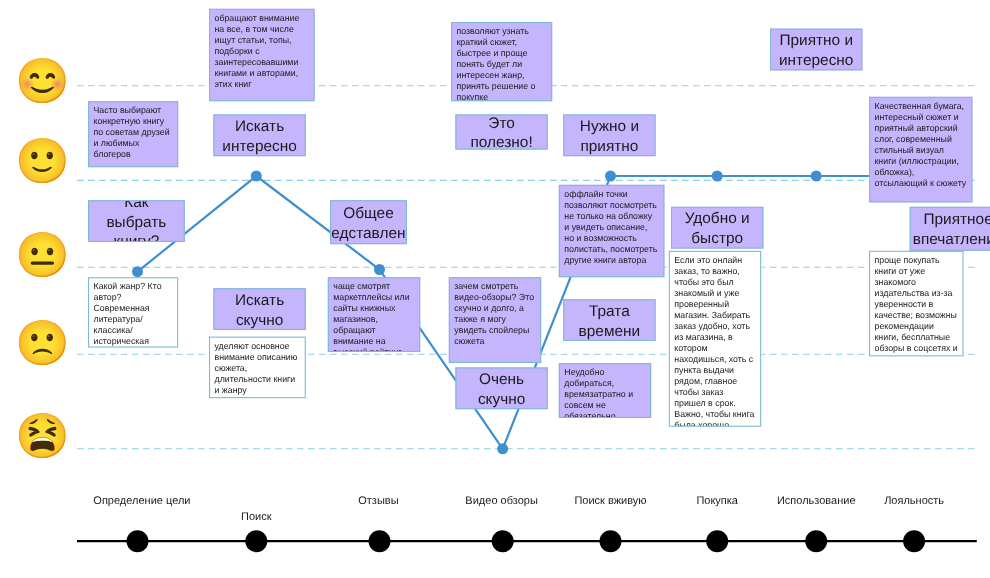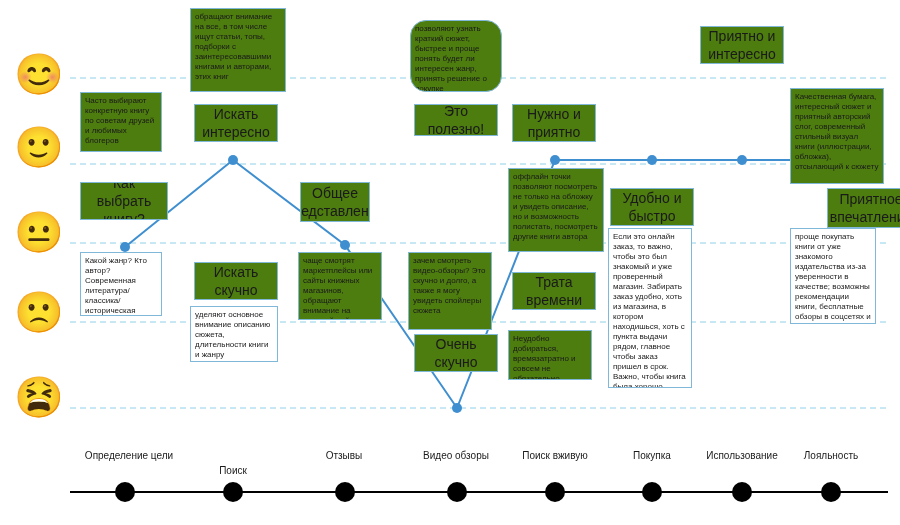--- a/index.html
+++ b/index.html
@@ -25,21 +25,21 @@
     width: 44px;
     height: 44px;
     font-size: 40px;
     line-height: 44px;
     text-align: center;
     user-select: none;
   }
   .note {
     position: absolute;
     box-sizing: border-box;
-    background: #4d7c0f;
+    background: #c4b5fd;
     border: 1px solid #7fb8d8;
     color: #1a1a1a;
     font-size: 8px;
     line-height: 1.25;
     padding: 3px 4px;
     overflow: hidden;
   }
   .note.big {
     font-size: 14px;
     line-height: 1.3;
@@ -93,21 +93,21 @@
     </svg>
   <div id="emojis">
       <div class="emoji" style="left: 14px; top: 52px;">😊</div>
       <div class="emoji" style="left: 14px; top: 125px;">🙂</div>
       <div class="emoji" style="left: 14px; top: 210px;">😐</div>
       <div class="emoji" style="left: 14px; top: 290px;">🙁</div>
       <div class="emoji" style="left: 14px; top: 375px;">😫</div>
     </div>
   <div id="notes">
       <div class="note" style="left: 190px; top: 8px; width: 96px; height: 84px;">обращают внимание на все, в том числе ищут статьи, топы, подборки с заинтересовавшими книгами и авторами, этих книг</div>
-      <div class="note" style="left: 410px; top: 20px; width: 92px; height: 72px; border-radius: 16px;">позволяют узнать краткий сюжет, быстрее и проще понять будет ли интересен жанр, принять решение о покупке</div>
+      <div class="note" style="left: 410px; top: 20px; width: 92px; height: 72px;">позволяют узнать краткий сюжет, быстрее и проще понять будет ли интересен жанр, принять решение о покупке</div>
       <div class="note" style="left: 790px; top: 88px; width: 94px; height: 96px;">Качественная бумага, интересный сюжет и приятный авторский слог, современный стильный визуал книги (иллюстрации, обложка), отсылающий к сюжету</div>
       <div class="note" style="left: 80px; top: 92px; width: 82px; height: 60px;">Часто выбирают конкретную книгу по советам друзей и любимых блогеров</div>
       <div class="note" style="left: 508px; top: 168px; width: 96px; height: 84px;">оффлайн точки позволяют посмотреть не только на обложку и увидеть описание, но и возможность полистать, посмотреть другие книги автора</div>
       <div class="note white" style="left: 80px; top: 252px; width: 82px; height: 64px;">Какой жанр? Кто автор? Современная литература/классика/историческая литература?</div>
       <div class="note" style="left: 298px; top: 252px; width: 84px; height: 68px;">чаще смотрят маркетплейсы или сайты книжных магазинов, обращают внимание на высокий рейтинг, живые отзывы</div>
       <div class="note" style="left: 408px; top: 252px; width: 84px; height: 78px;">зачем смотреть видео-обзоры? Это скучно и долго, а также я могу увидеть спойлеры сюжета</div>
       <div class="note white" style="left: 608px; top: 228px; width: 84px; height: 160px;">Если это онлайн заказ, то важно, чтобы это был знакомый и уже проверенный магазин. Забирать заказ удобно, хоть из магазина, в котором находишься, хоть с пункта выдачи рядом, главное чтобы заказ пришел в срок. Важно, чтобы книга была хорошо упакована и не было брака.</div>
       <div class="note white" style="left: 790px; top: 228px; width: 86px; height: 96px;">проще покупать книги от уже знакомого издательства из-за уверенности в качестве; возможны рекомендации книги, бесплатные обзоры в соцсетях и реклама</div>
       <div class="note white" style="left: 190px; top: 306px; width: 88px; height: 56px;">уделяют основное внимание описанию сюжета, длительности книги и жанру</div>
       <div class="note" style="left: 508px; top: 330px; width: 84px; height: 50px;">Неудобно добираться, времязатратно и совсем не обязательно</div>

